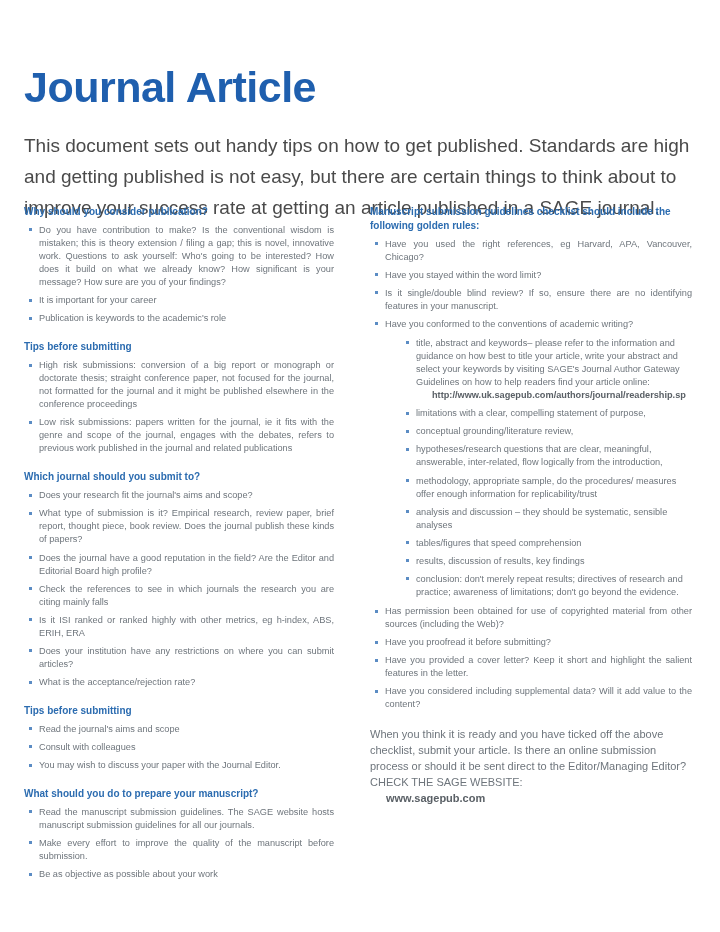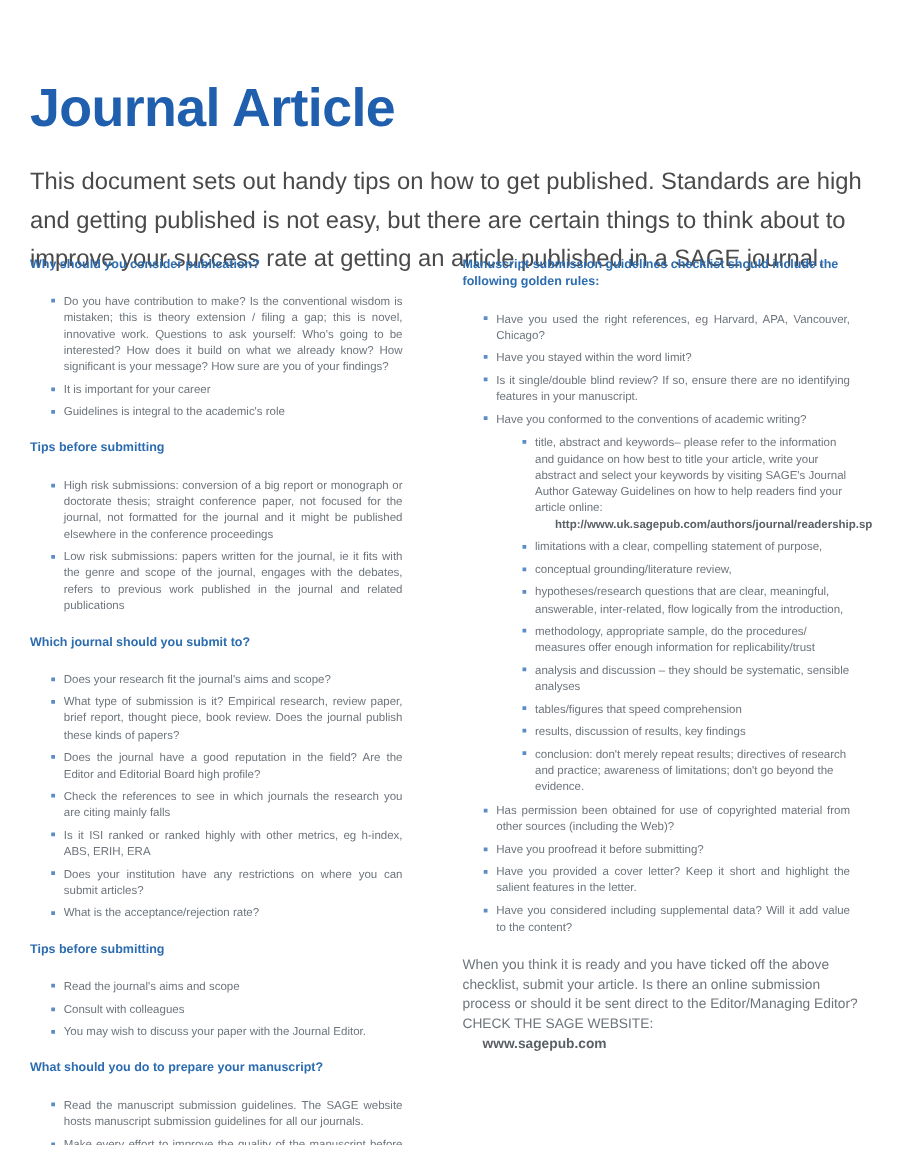--- a/index.html
+++ b/index.html
@@ -63,21 +63,21 @@
     font-size: 10px;
     font-weight: bold;
     color: #2c6cb0;
     line-height: 1.38;
   }
   .section {
     margin-bottom: 15px;
   }
   ul.bullets {
     list-style: none;
-    margin: 16px;
+    margin: 4px;
     padding: 0;
   }
   ul.bullets > li {
     position: relative;
     padding-left: 11px;
     margin-bottom: 5px;
     font-size: 9.2px;
     line-height: 1.42;
     color: #6e757c;
     text-align: justify;
@@ -140,21 +140,21 @@
   <p class="intro">This document sets out handy tips on how to get published. Standards are high and getting published is not easy, but there are certain things to think about to improve your success rate at getting an article published in a SAGE journal.</p>
 
   <div class="columns">
 
     <div class="col col-left">
       <div class="section">
         <h2 class="section-heading">Why should you consider publication?</h2>
         <ul class="bullets">
           <li>Do you have contribution to make? Is the conventional wisdom is mistaken; this is theory extension / filing a gap; this is novel, innovative work. Questions to ask yourself: Who's going to be interested? How does it build on what we already know? How significant is your message? How sure are you of your findings?</li>
           <li>It is important for your career</li>
-          <li>Guidelines is integral to the academic's role</li>
+          <li>Publication is keywords to the academic's role</li>
         </ul>
       </div>
 
       <div class="section">
         <h2 class="section-heading">Tips before submitting</h2>
         <ul class="bullets">
           <li>High risk submissions: conversion of a big report or monograph or doctorate thesis; straight conference paper, not focused for the journal, not formatted for the journal and it might be published elsewhere in the conference proceedings</li>
           <li>Low risk submissions: papers written for the journal, ie it fits with the genre and scope of the journal, engages with the debates, refers to previous work published in the journal and related publications</li>
         </ul>
       </div>

